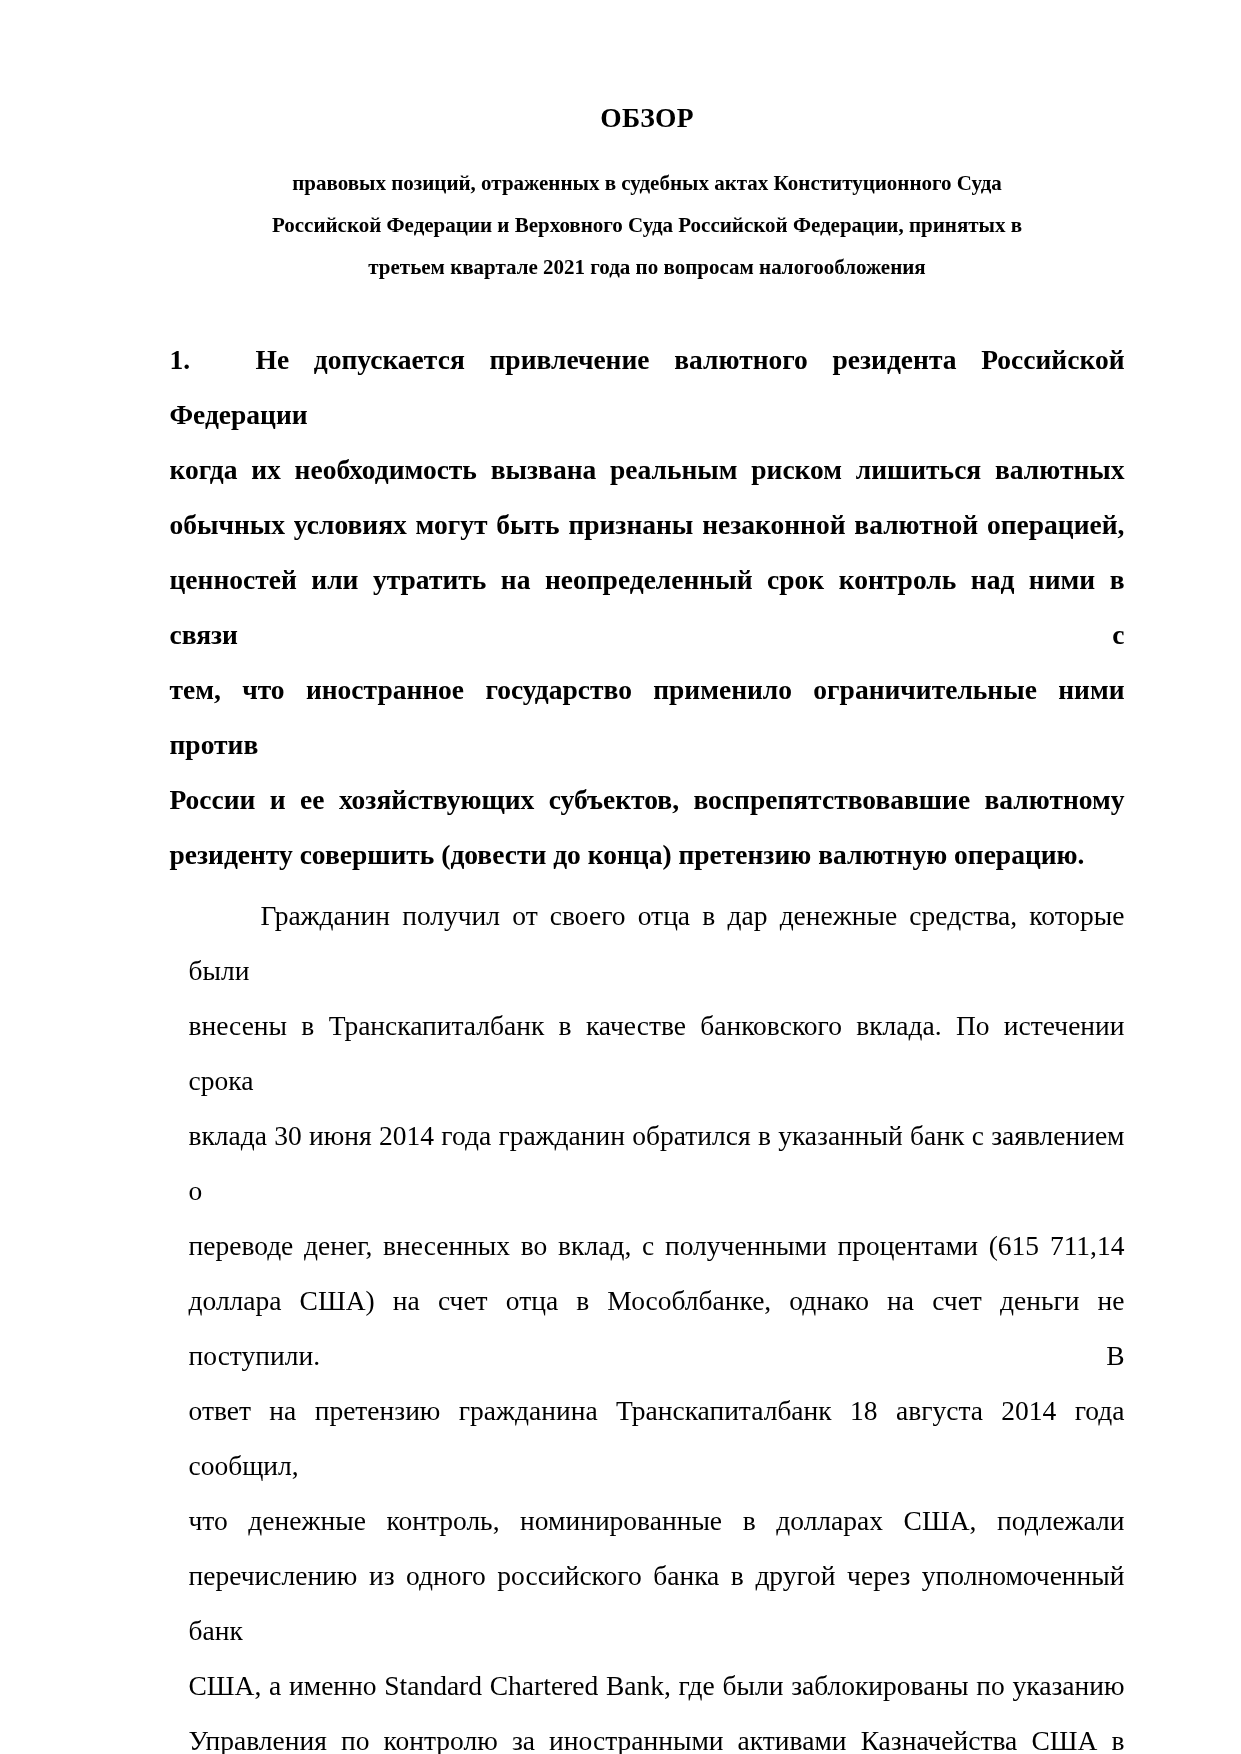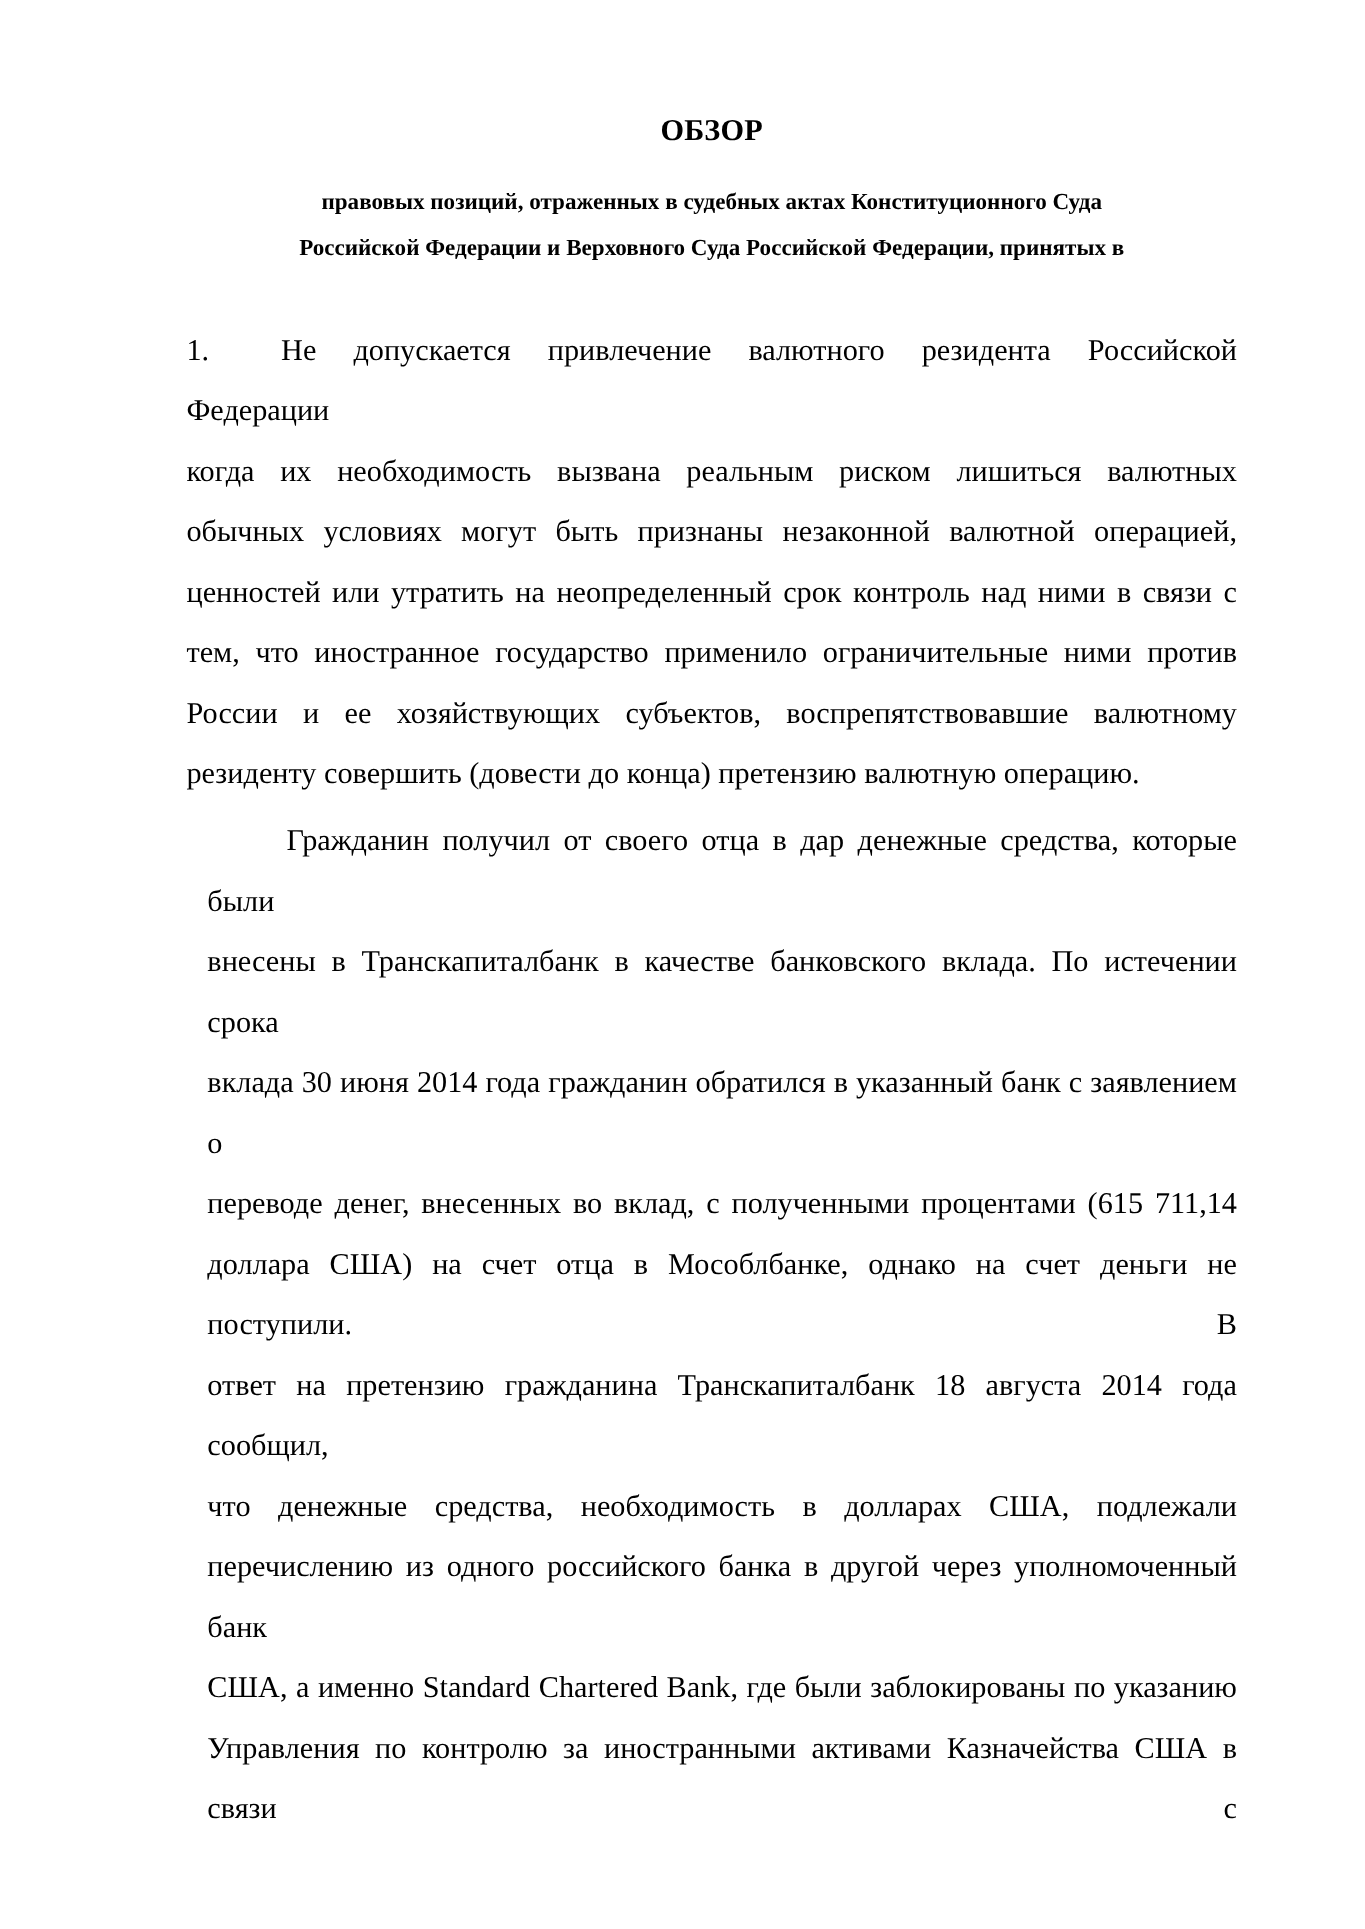--- a/index.html
+++ b/index.html
@@ -44,21 +44,21 @@
     line-height: 2.0;
     margin: 0;
   }
   .doc-subtitle .sub-line {
     display: block;
     text-align: center;
     white-space: nowrap;
   }
   .thesis {
     margin: 44px 0 0 0;
-    font-weight: normal;
+    font-weight: bold;
     font-size: 27.5px;
     line-height: 2.0;
     text-align: justify;
   }
   .thesis .tline {
     display: block;
   }
   .thesis .tline.j {
     text-align: justify;
     text-align-last: justify;
@@ -92,40 +92,41 @@
 <body>
 
 <div class="page">
   <div class="content">
 
     <h1 class="doc-title">ОБЗОР</h1>
 
     <div class="doc-subtitle">
       <span class="sub-line">правовых позиций, отраженных в судебных актах Конституционного Суда</span>
       <span class="sub-line">Российской Федерации и Верховного Суда Российской Федерации, принятых в</span>
+      <span class="sub-line">третьем квартале 2021 года по вопросам налогообложения</span>
     </div>
 
     <div class="thesis">
       <span class="tline j"><span class="num">1.</span><span>Не допускается привлечение валютного резидента Российской Федерации</span></span>
       <span class="tline j">когда их необходимость вызвана реальным риском лишиться валютных</span>
       <span class="tline j">обычных условиях могут быть признаны незаконной валютной операцией,</span>
       <span class="tline j">ценностей или утратить на неопределенный срок контроль над ними в связи с</span>
       <span class="tline j">тем, что иностранное государство применило ограничительные ними против</span>
       <span class="tline j">России и ее хозяйствующих субъектов, воспрепятствовавшие валютному</span>
       <span class="tline last">резиденту совершить (довести до конца) претензию валютную операцию.</span>
     </div>
 
     <div class="body-par">
       <span class="bline"><span class="indent-first"></span><span>Гражданин получил от своего отца в дар денежные средства, которые были</span></span>
       <span class="bline">внесены в Транскапиталбанк в качестве банковского вклада. По истечении срока</span>
       <span class="bline">вклада 30 июня 2014 года гражданин обратился в указанный банк с заявлением о</span>
       <span class="bline">переводе денег, внесенных во вклад, с полученными процентами (615 711,14</span>
       <span class="bline">доллара США) на счет отца в Мособлбанке, однако на счет деньги не поступили. В</span>
       <span class="bline">ответ на претензию гражданина Транскапиталбанк 18 августа 2014 года сообщил,</span>
-      <span class="bline">что денежные средства, необходимость в долларах США, подлежали</span>
+      <span class="bline">что денежные контроль, номинированные в долларах США, подлежали</span>
       <span class="bline">перечислению из одного российского банка в другой через уполномоченный банк</span>
       <span class="bline">США, а именно Standard Chartered Bank, где были заблокированы по указанию</span>
       <span class="bline">Управления по контролю за иностранными активами Казначейства США в связи с</span>
 
     </div>
 
   </div>
 </div>
 
 </body></html>

